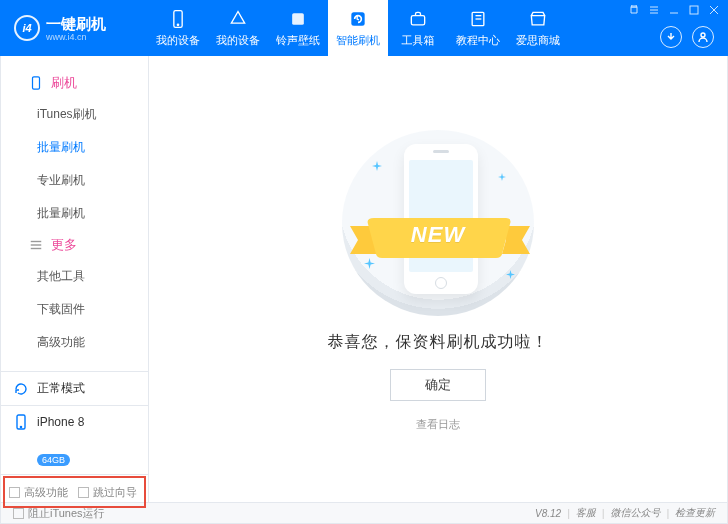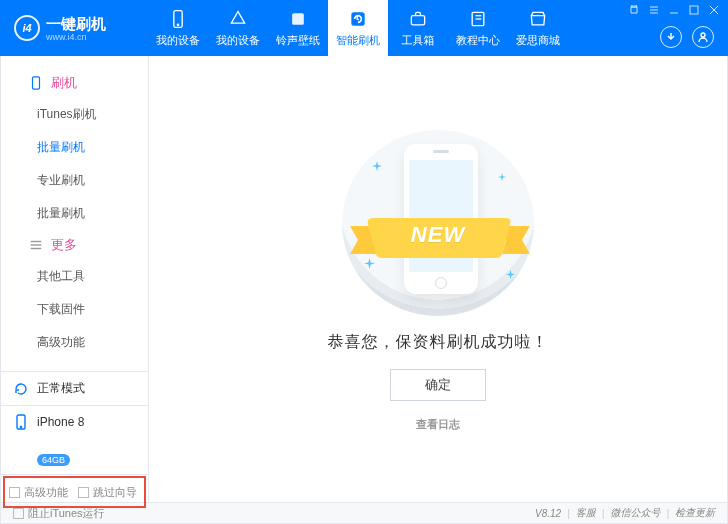--- a/index.html
+++ b/index.html
@@ -108,21 +108,21 @@
   .ribbon-text{
     position:absolute;top:96px;left:0;width:100%;text-align:center;
     color:#fff;font-weight:800;font-style:italic;font-size:22px;letter-spacing:1px;
     text-shadow:0 1px 0 rgba(0,0,0,.08);
   }
   .msg{font-size:16px;color:#333;letter-spacing:1px;}
   .ok-btn{
     padding:6px 34px;border:1px solid #d0d6dd;background:#fff;font-size:13px;
     color:#444;cursor:pointer;
   }
-  .view-log{font-size:11px;color:#999;cursor:pointer;font-weight:bold;}
+  .view-log{font-size:11px;color:#999;cursor:pointer;}
   
   .footer{
     height:22px;background:#f7f8fa;border:1px solid #e4e8ee;border-top-color:#e4e8ee;
     display:flex;align-items:center;justify-content:space-between;
     padding:0 12px;font-size:10px;color:#888;
   }
   .footer .left{display:flex;align-items:center;gap:4px;}
   .footer .right{display:flex;align-items:center;gap:6px;font-style:italic;}
   .sep{color:#ccc;}
 </style>

